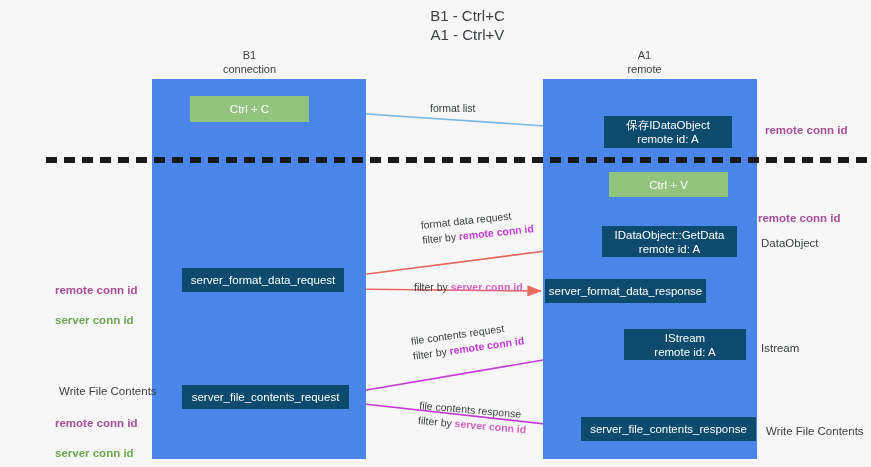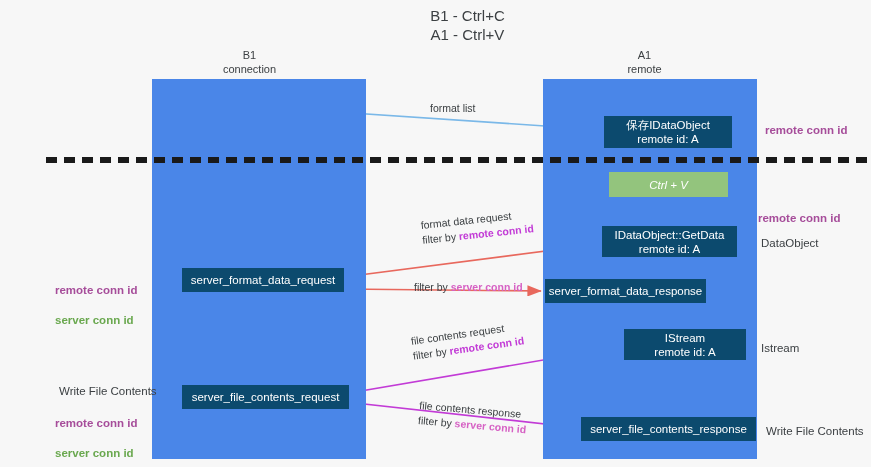--- a/index.html
+++ b/index.html
@@ -104,25 +104,26 @@
 
     <line x1="312" y1="289" x2="509" y2="291" stroke="#e8685d" stroke-width="1.6" marker-end="url(#ah-red)"></line>
 
     <line x1="678" y1="257" x2="678" y2="328" stroke="#1a1a1a" stroke-width="2" marker-end="url(#ah-black)"></line>
 
     <line x1="588" y1="347" x2="317" y2="393" stroke="#c23bd6" stroke-width="1.6" marker-end="url(#ah-mag)"></line>
 
     <line x1="314" y1="402" x2="549" y2="428" stroke="#c23bd6" stroke-width="1.6" marker-end="url(#ah-mag)"></line>
   </svg>
 
+  <div class="box green" style="left:158px;top:96px;width:119px;height:26px;">Ctrl + C</div>
 
   <div class="box orange" style="left:572px;top:116px;width:128px;height:32px;">保存IDataObject
 remote id: A</div>
 
-  <div class="box green" style="left:577px;top:172px;width:119px;height:25px;font-style:italic;">Ctrl + V</div>
+  <div class="box green" style="left:577px;top:172px;width:119px;height:25px;">Ctrl + V</div>
 
   <div class="box orange" style="left:570px;top:226px;width:135px;height:31px;">IDataObject::GetData
 remote id: A</div>
 
   <div class="box orange" style="left:513px;top:279px;width:161px;height:24px;">server_format_data_response</div>
 
   <div class="box orange" style="left:150px;top:268px;width:162px;height:24px;">server_format_data_request</div>
 
   <div class="box orange" style="left:592px;top:329px;width:122px;height:31px;">IStream
 remote id: A</div>

